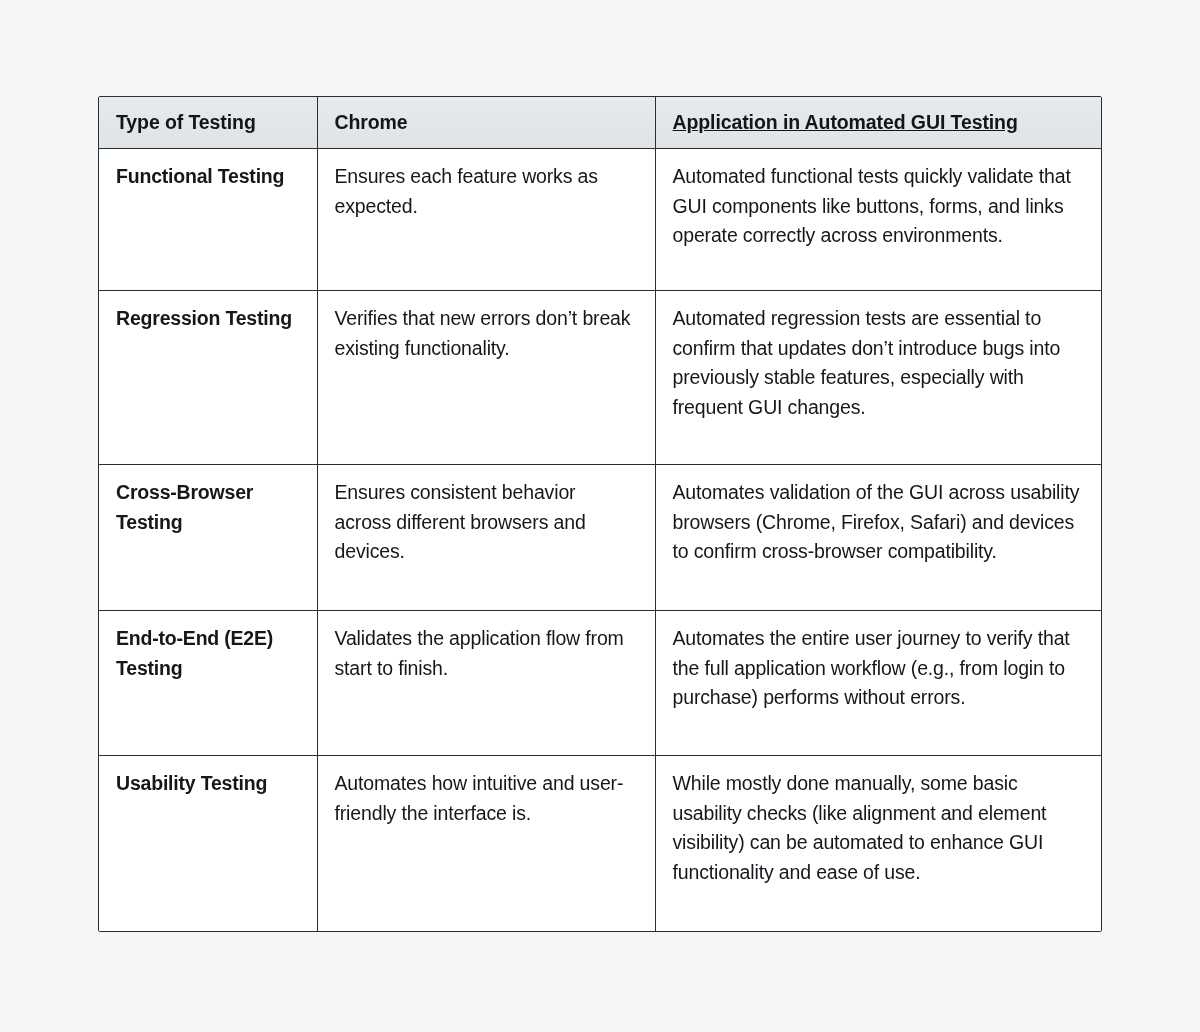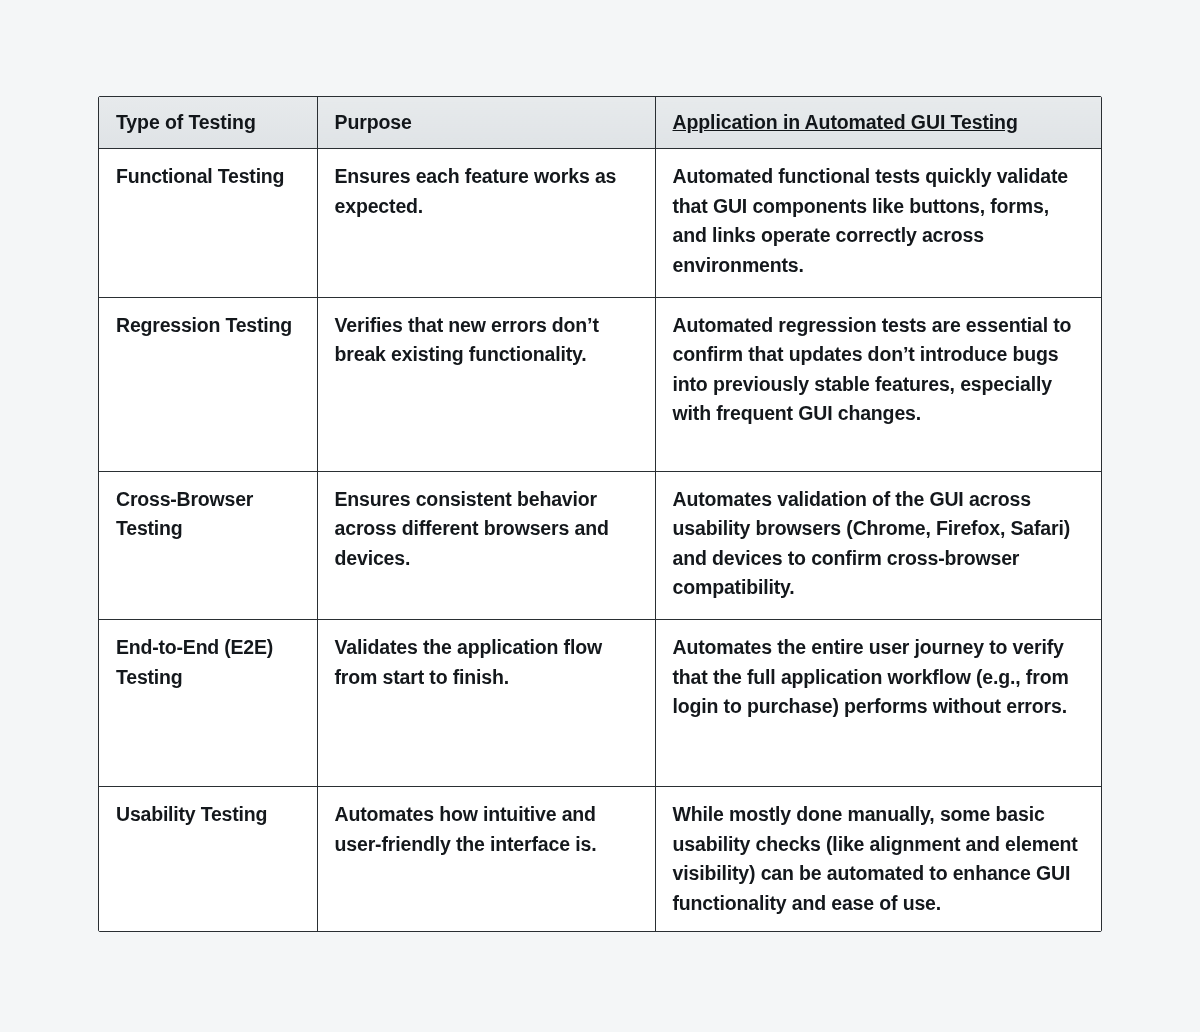--- a/index.html
+++ b/index.html
@@ -64,51 +64,50 @@
   tbody td {
     border-top: 1px solid #2a2f33;
     border-right: 1px solid #2a2f33;
     vertical-align: top;
     padding: 13px 18px 16px 17px;
     color: #14181c;
     font-size: 19.5px;
     line-height: 1.52;
     letter-spacing: -0.15px;
     background: #ffffff;
-    font-weight: bold;
   }
   tbody td.last { border-right: none; }
   tbody tr:first-child td { border-top: none; }
 
   tbody td.type-cell {
     font-weight: bold;
     letter-spacing: -0.2px;
   }
 
   tbody tr.r1 { height: 142px; }
   tbody tr.r2 { height: 174px; }
   tbody tr.r3 { height: 146px; }
-  tbody tr.r4 { height: 167px; }
+  tbody tr.r4 { height: 145px; }
   tbody tr.r5 { height: 178px; }
 </style>
 </head>
 <body>
 
 <div class="page">
   <div class="table-wrap">
     <table class="matrix">
       <colgroup>
         <col class="c1">
         <col class="c2">
         <col class="c3">
       </colgroup>
       <thead>
         <tr>
           <th>Type of Testing</th>
-          <th>Purpose</th>
+          <th>Chrome</th>
           <th class="last">Application in Automated GUI Testing</th>
         </tr>
       </thead>
       <tbody>
         <tr class="r1">
           <td class="type-cell">Functional Testing</td>
           <td>Ensures each feature works as expected.</td>
           <td class="last">Automated functional tests quickly validate that GUI components like buttons, forms, and links operate correctly across environments.</td>
         </tr>
         <tr class="r2">

